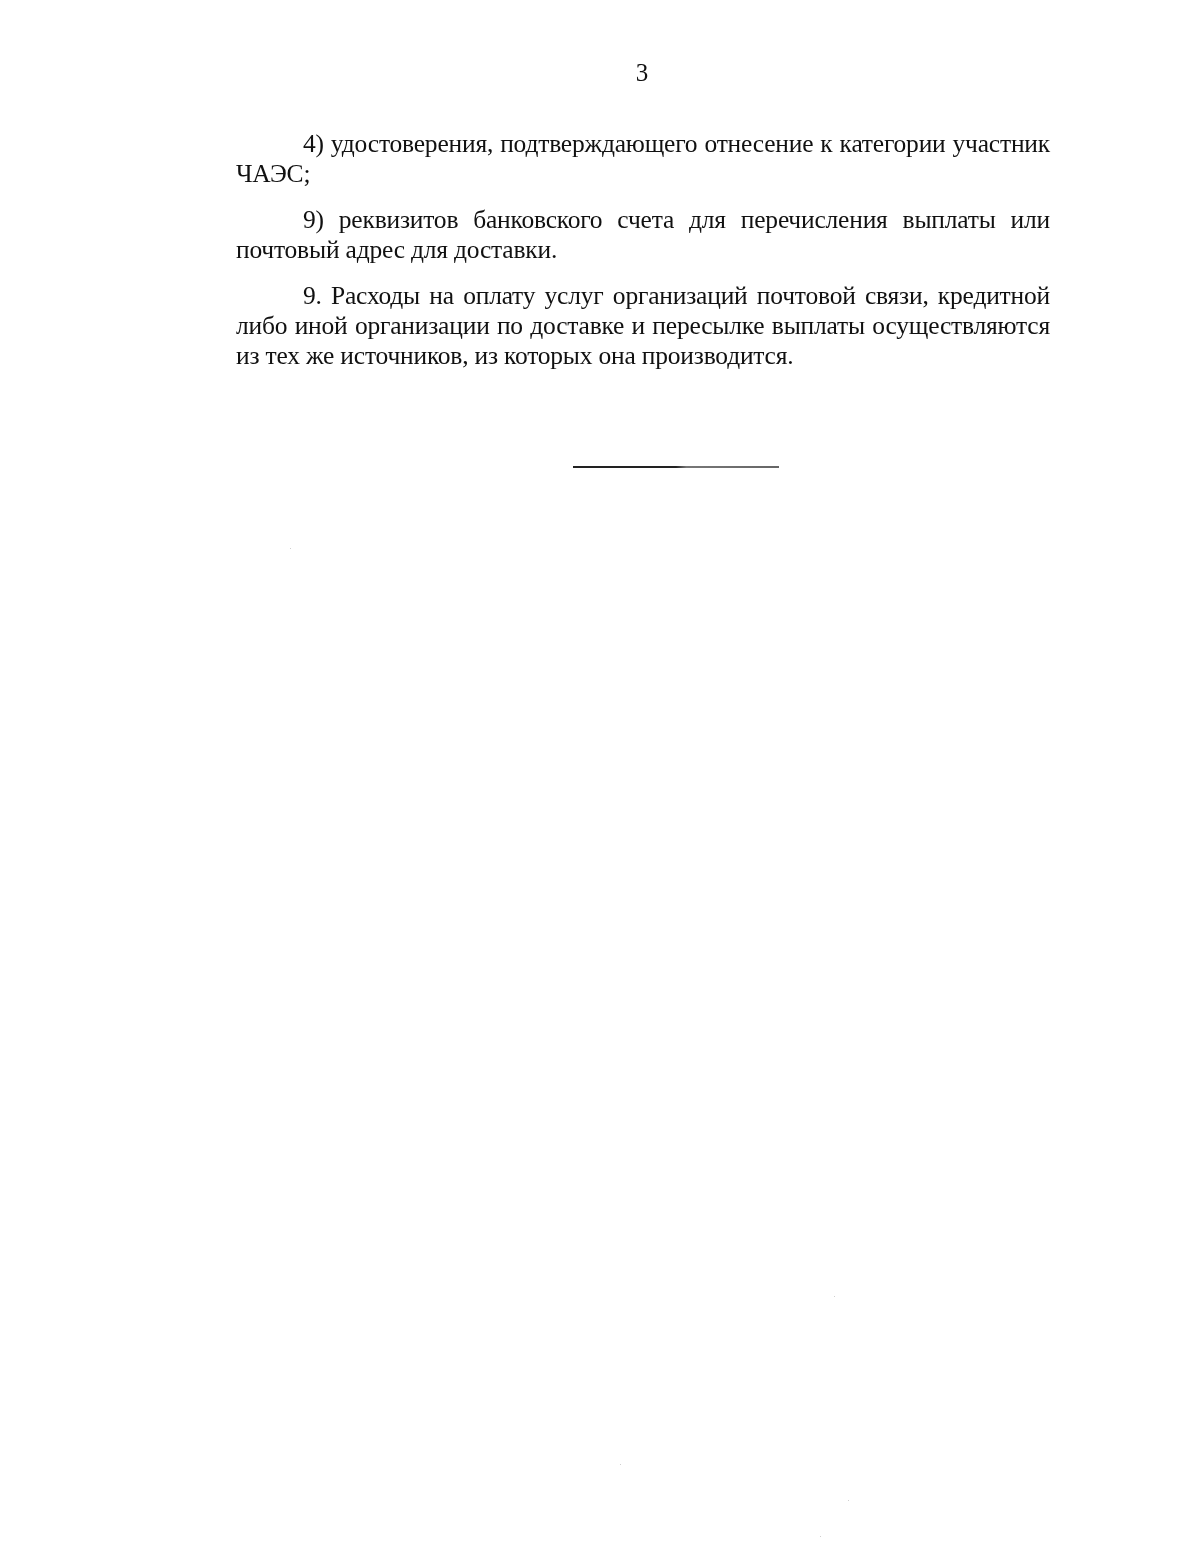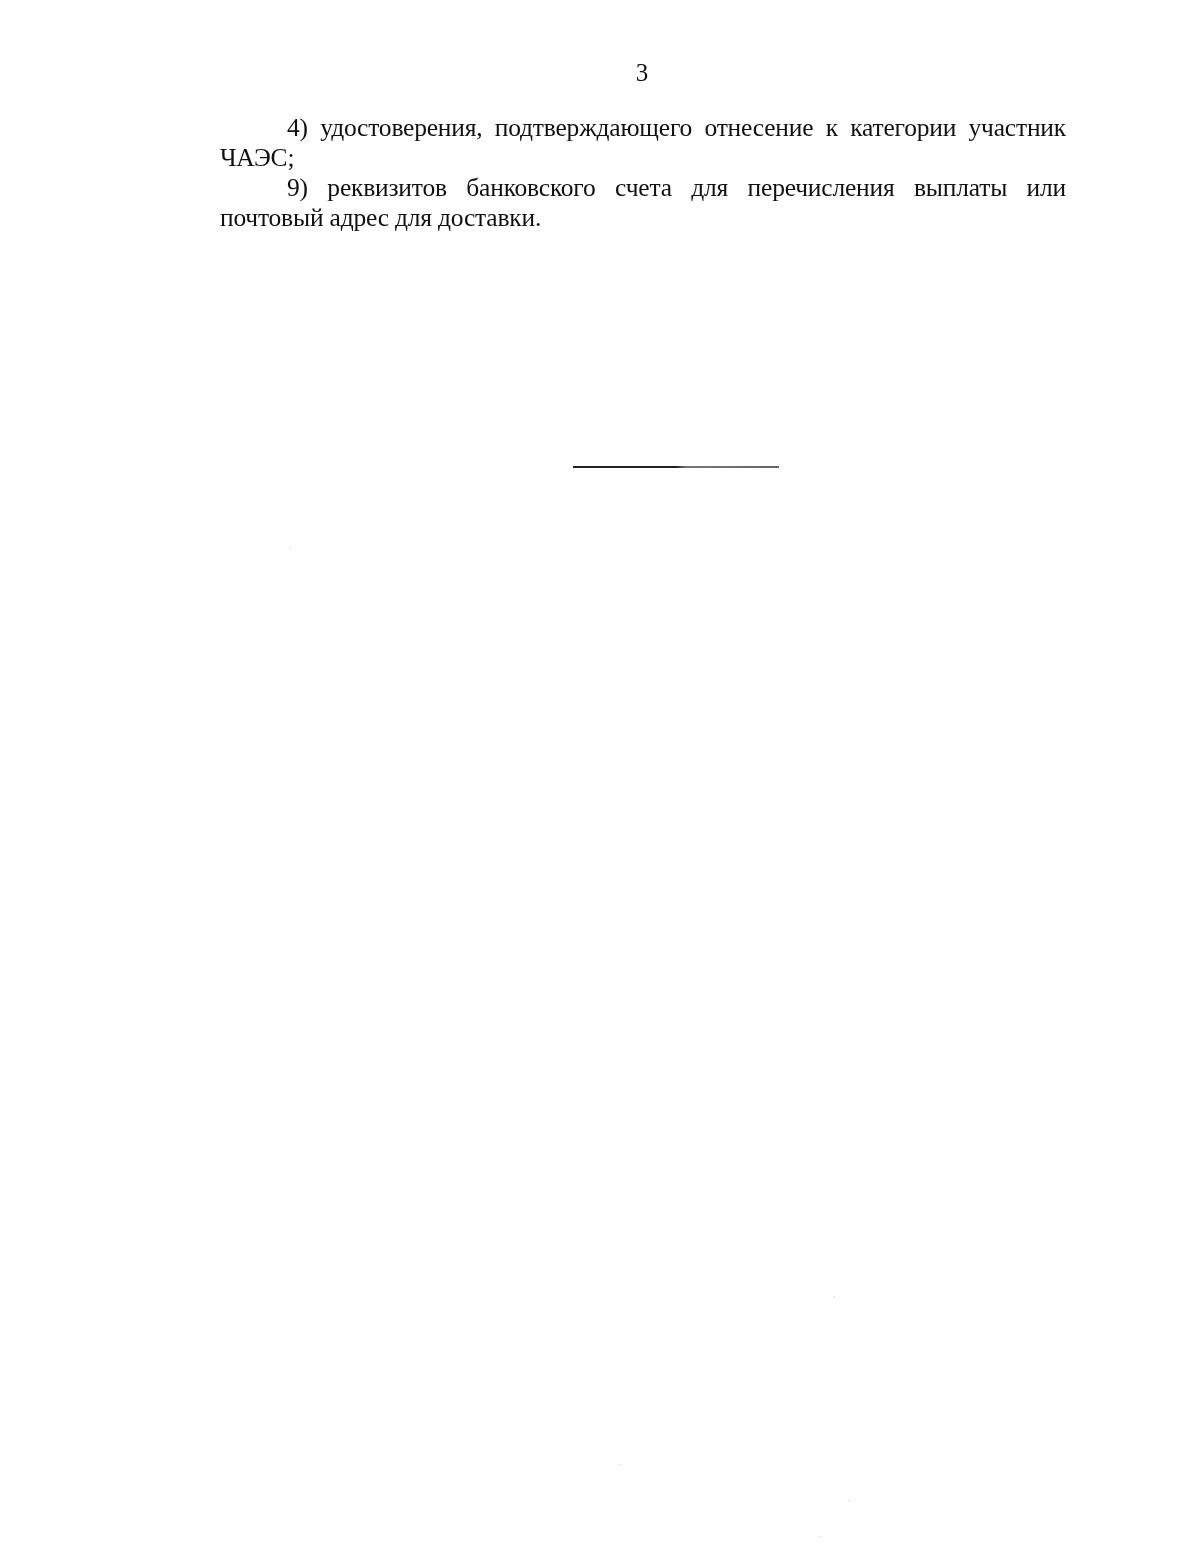--- a/index.html
+++ b/index.html
@@ -26,21 +26,21 @@
     }
     .body-text {
       position: absolute;
       top: 113px;
       left: 220px;
       width: 846px;
       font-size: 25.5px;
       line-height: 30px;
     }
     .para {
-      margin: 0;
+      margin: 16px;
       text-align: justify;
       text-indent: 67px;
       letter-spacing: -0.2px;
       font-family: Liberation Serif, serif;
     }
     .separator {
       position: absolute;
       top: 466px;
       left: 573px;
       width: 206px;
@@ -55,20 +55,21 @@
     }
   </style>
 </head>
 <body>
 
 <div class="page-number">3</div>
 
 <div class="body-text">
   <p class="para">4) удостоверения, подтверждающего отнесение к категории участник ЧАЭС;</p>
   <p class="para">9) реквизитов банковского счета для перечисления выплаты или почтовый адрес для доставки.</p>
+  <p class="para">9. Расходы на оплату услуг организаций почтовой связи, кредитной либо иной организации по доставке и пересылке выплаты осуществляются из тех же источников, из которых она производится.</p>
 </div>
 
 <div class="separator"></div>
 
 <div class="speck" style="left:290px;top:548px;"></div>
 <div class="speck" style="left:834px;top:1296px;"></div>
 <div class="speck" style="left:620px;top:1464px;"></div>
 <div class="speck" style="left:848px;top:1500px;"></div>
 <div class="speck" style="left:820px;top:1536px;"></div>
 

